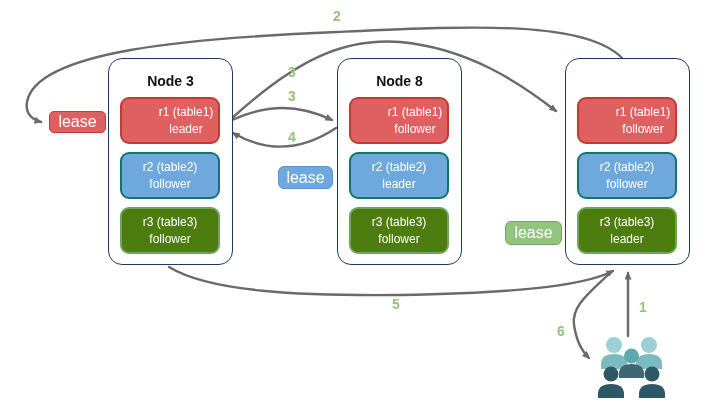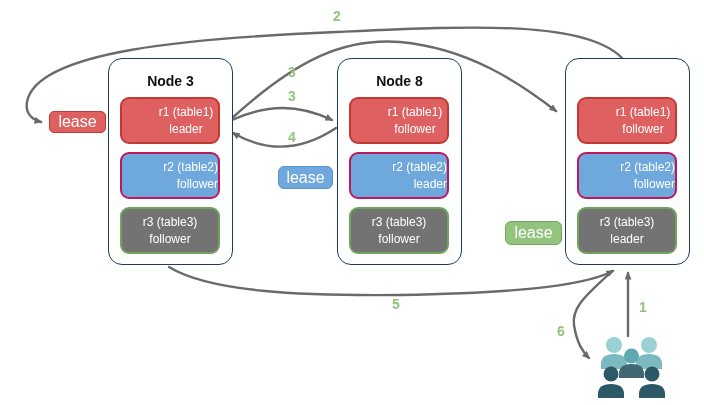--- a/index.html
+++ b/index.html
@@ -15,22 +15,22 @@
   .node-title{
     text-align:center;margin-top:14px;font-weight:bold;font-size:14px;color:#111111;
   }
   .replica{
     position:absolute;left:11px;width:100px;height:47px;border-radius:9px;
     color:#ffffff;font-size:12px;display:flex;flex-direction:column;
     align-items:center;justify-content:center;text-align:center;line-height:1.35;
     box-sizing:border-box;
   }
   .replica.red{background:#df6060;border:2px solid #c23a34;}
-  .replica.blue{background:#6fa8dc;border:2px solid #be185d;align-items:flex-end;}
-  .replica.green{background:#737373;border:2px solid #6fa55a;}
+  .replica.blue{background:#6fa8dc;border:2px solid #0f766e;}
+  .replica.green{background:#4d7c0f;border:2px solid #6fa55a;}
   .pos1{top:38px;padding-left:32px;} .pos2{top:93px;} .pos3{top:148px;}
   .lease{
     position:absolute;color:#ffffff;font-size:16px;z-index:2;box-sizing:border-box;
     display:flex;align-items:center;justify-content:center;
   }
   .lease.red{left:49px;top:111px;width:57px;height:22px;background:#df6060;border:1.5px solid #c23a34;border-radius:5px;}
   .lease.blue{left:278px;top:166px;width:55px;height:23px;background:#6fa8dc;border:1.5px solid #5b94cc;border-radius:6px;}
   .lease.green{left:505px;top:221px;width:57px;height:24px;background:#93c47d;border:1.5px solid #74a75d;border-radius:6px;}
   .step{
     position:absolute;transform:translate(-50%,-50%);color:#93c47d;

